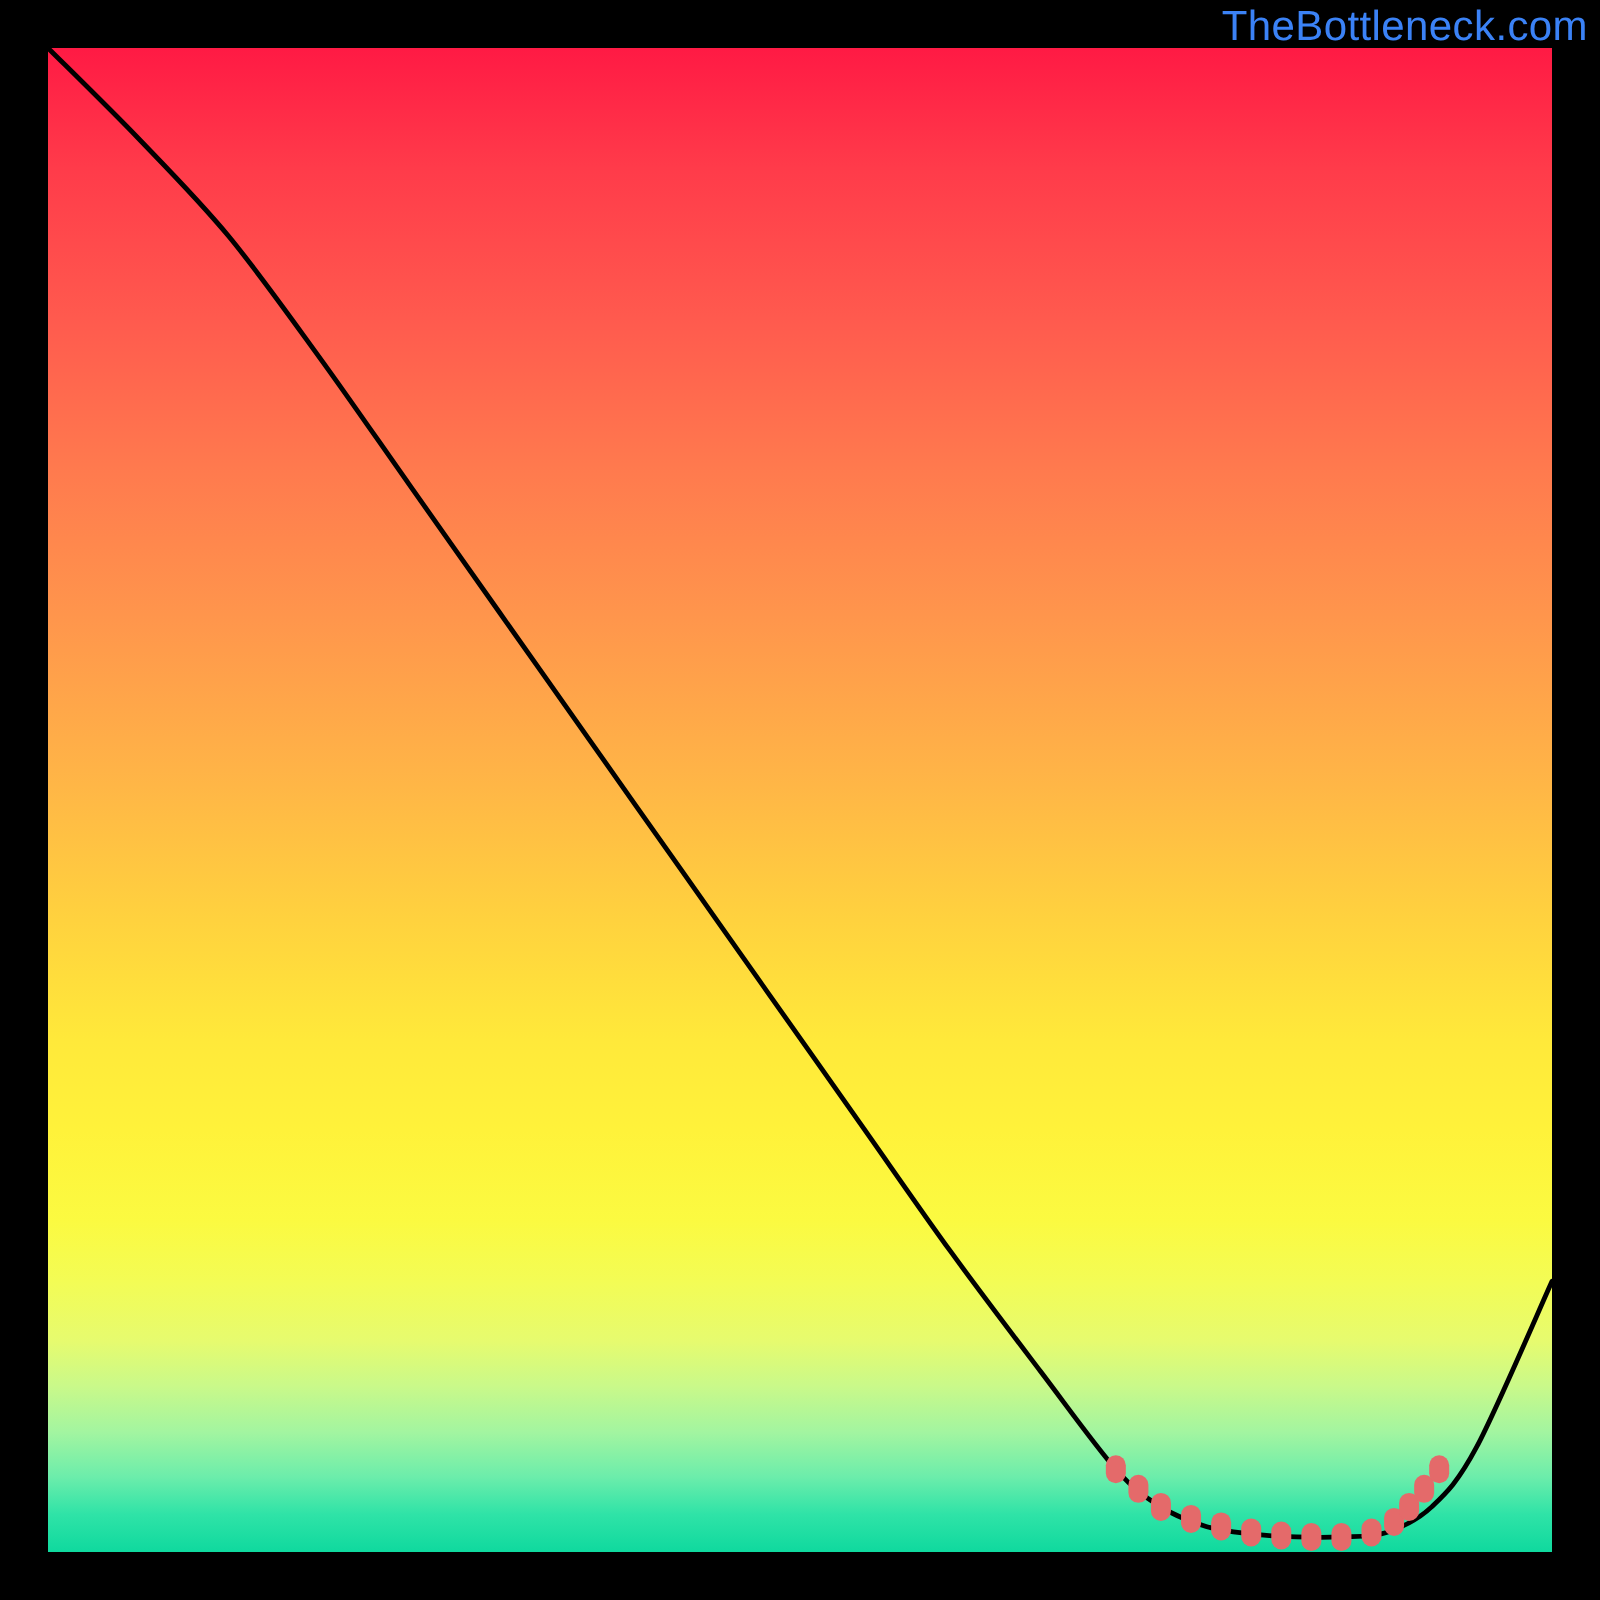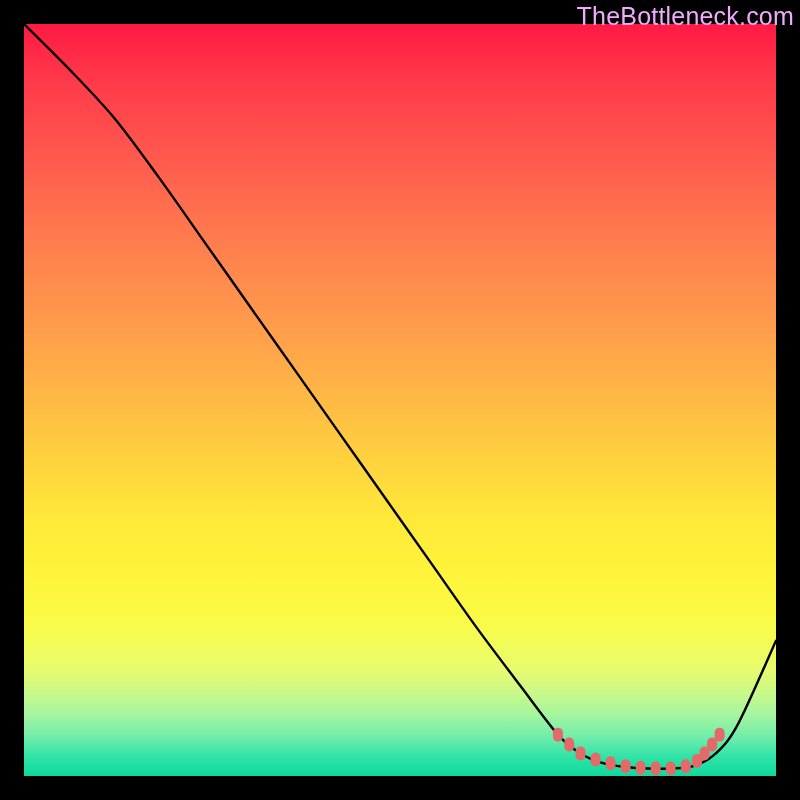--- a/index.html
+++ b/index.html
@@ -42,22 +42,22 @@
       #a3f5a0 92%,
       #6cedab 95%,
       #2fe3a7 97.5%,
       #0fd99e 100%
     );
   }
   .watermark {
     position: absolute;
     top: 2px;
     right: 6px;
-    color: #f0abfc;
-    font-size: 25px;
+    color: #3b82f6;
+    font-size: 21px;
     font-weight: 500;
     letter-spacing: 0.2px;
     z-index: 10;
   }
   svg.curve {
     position: absolute;
     left: 0;
     top: 0;
     width: 752px;
     height: 752px;

